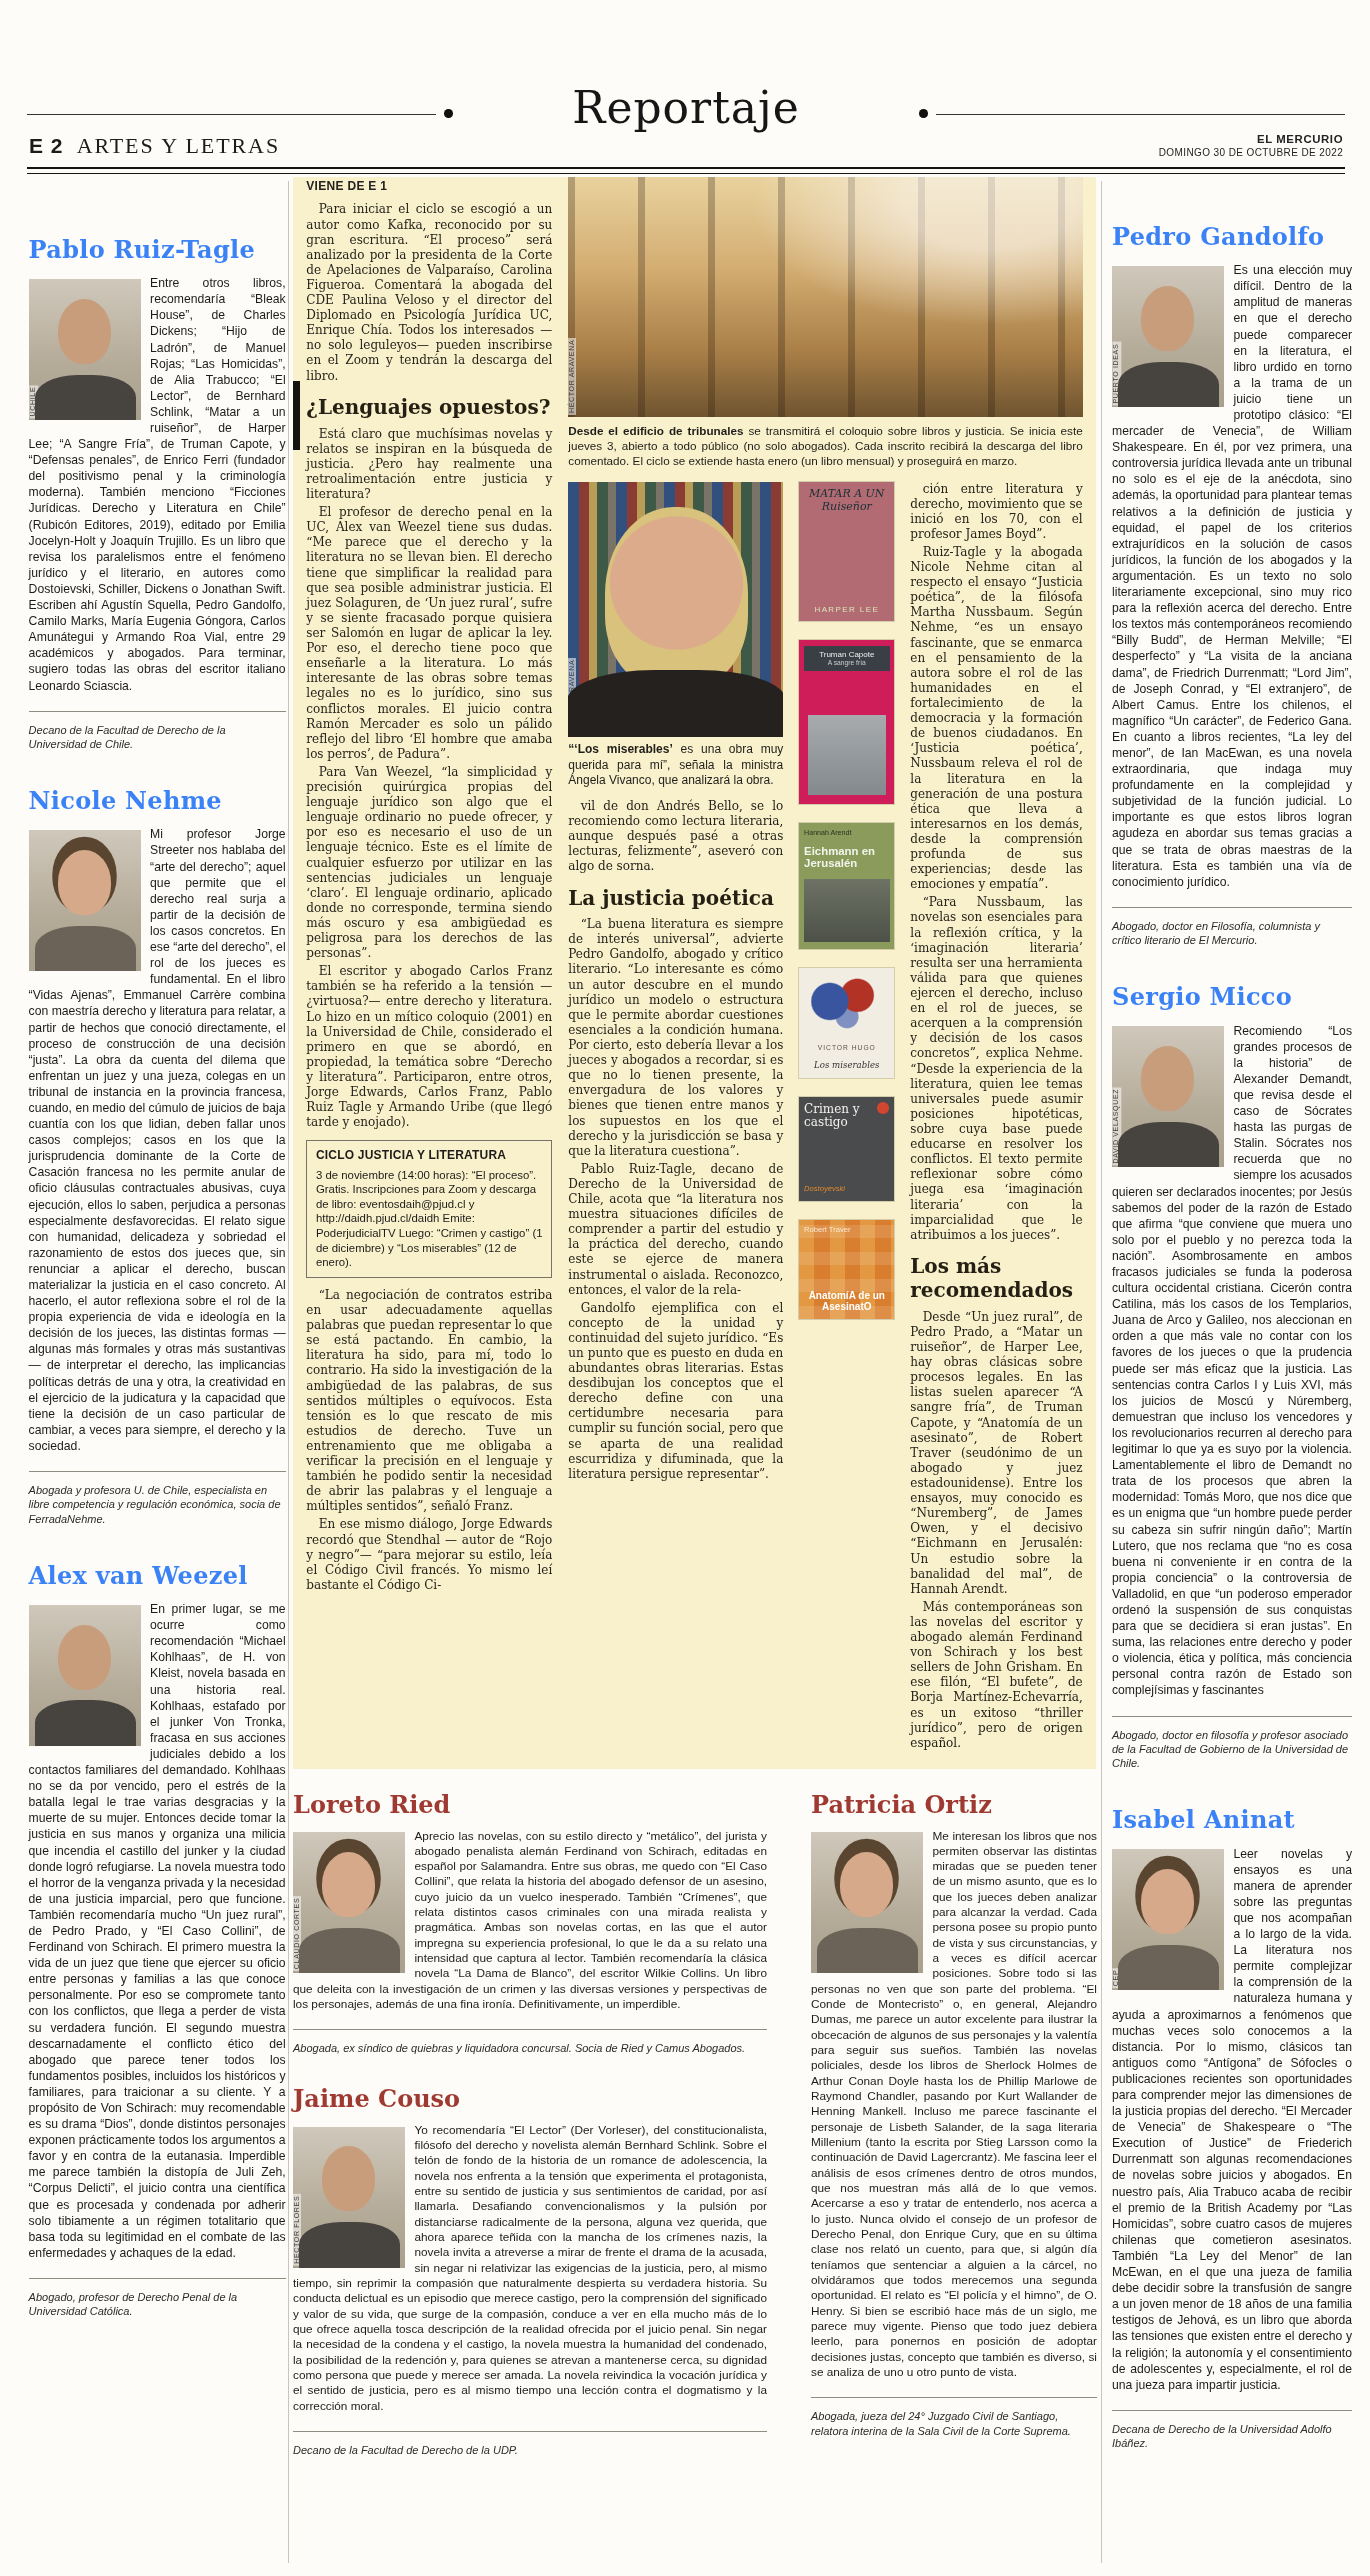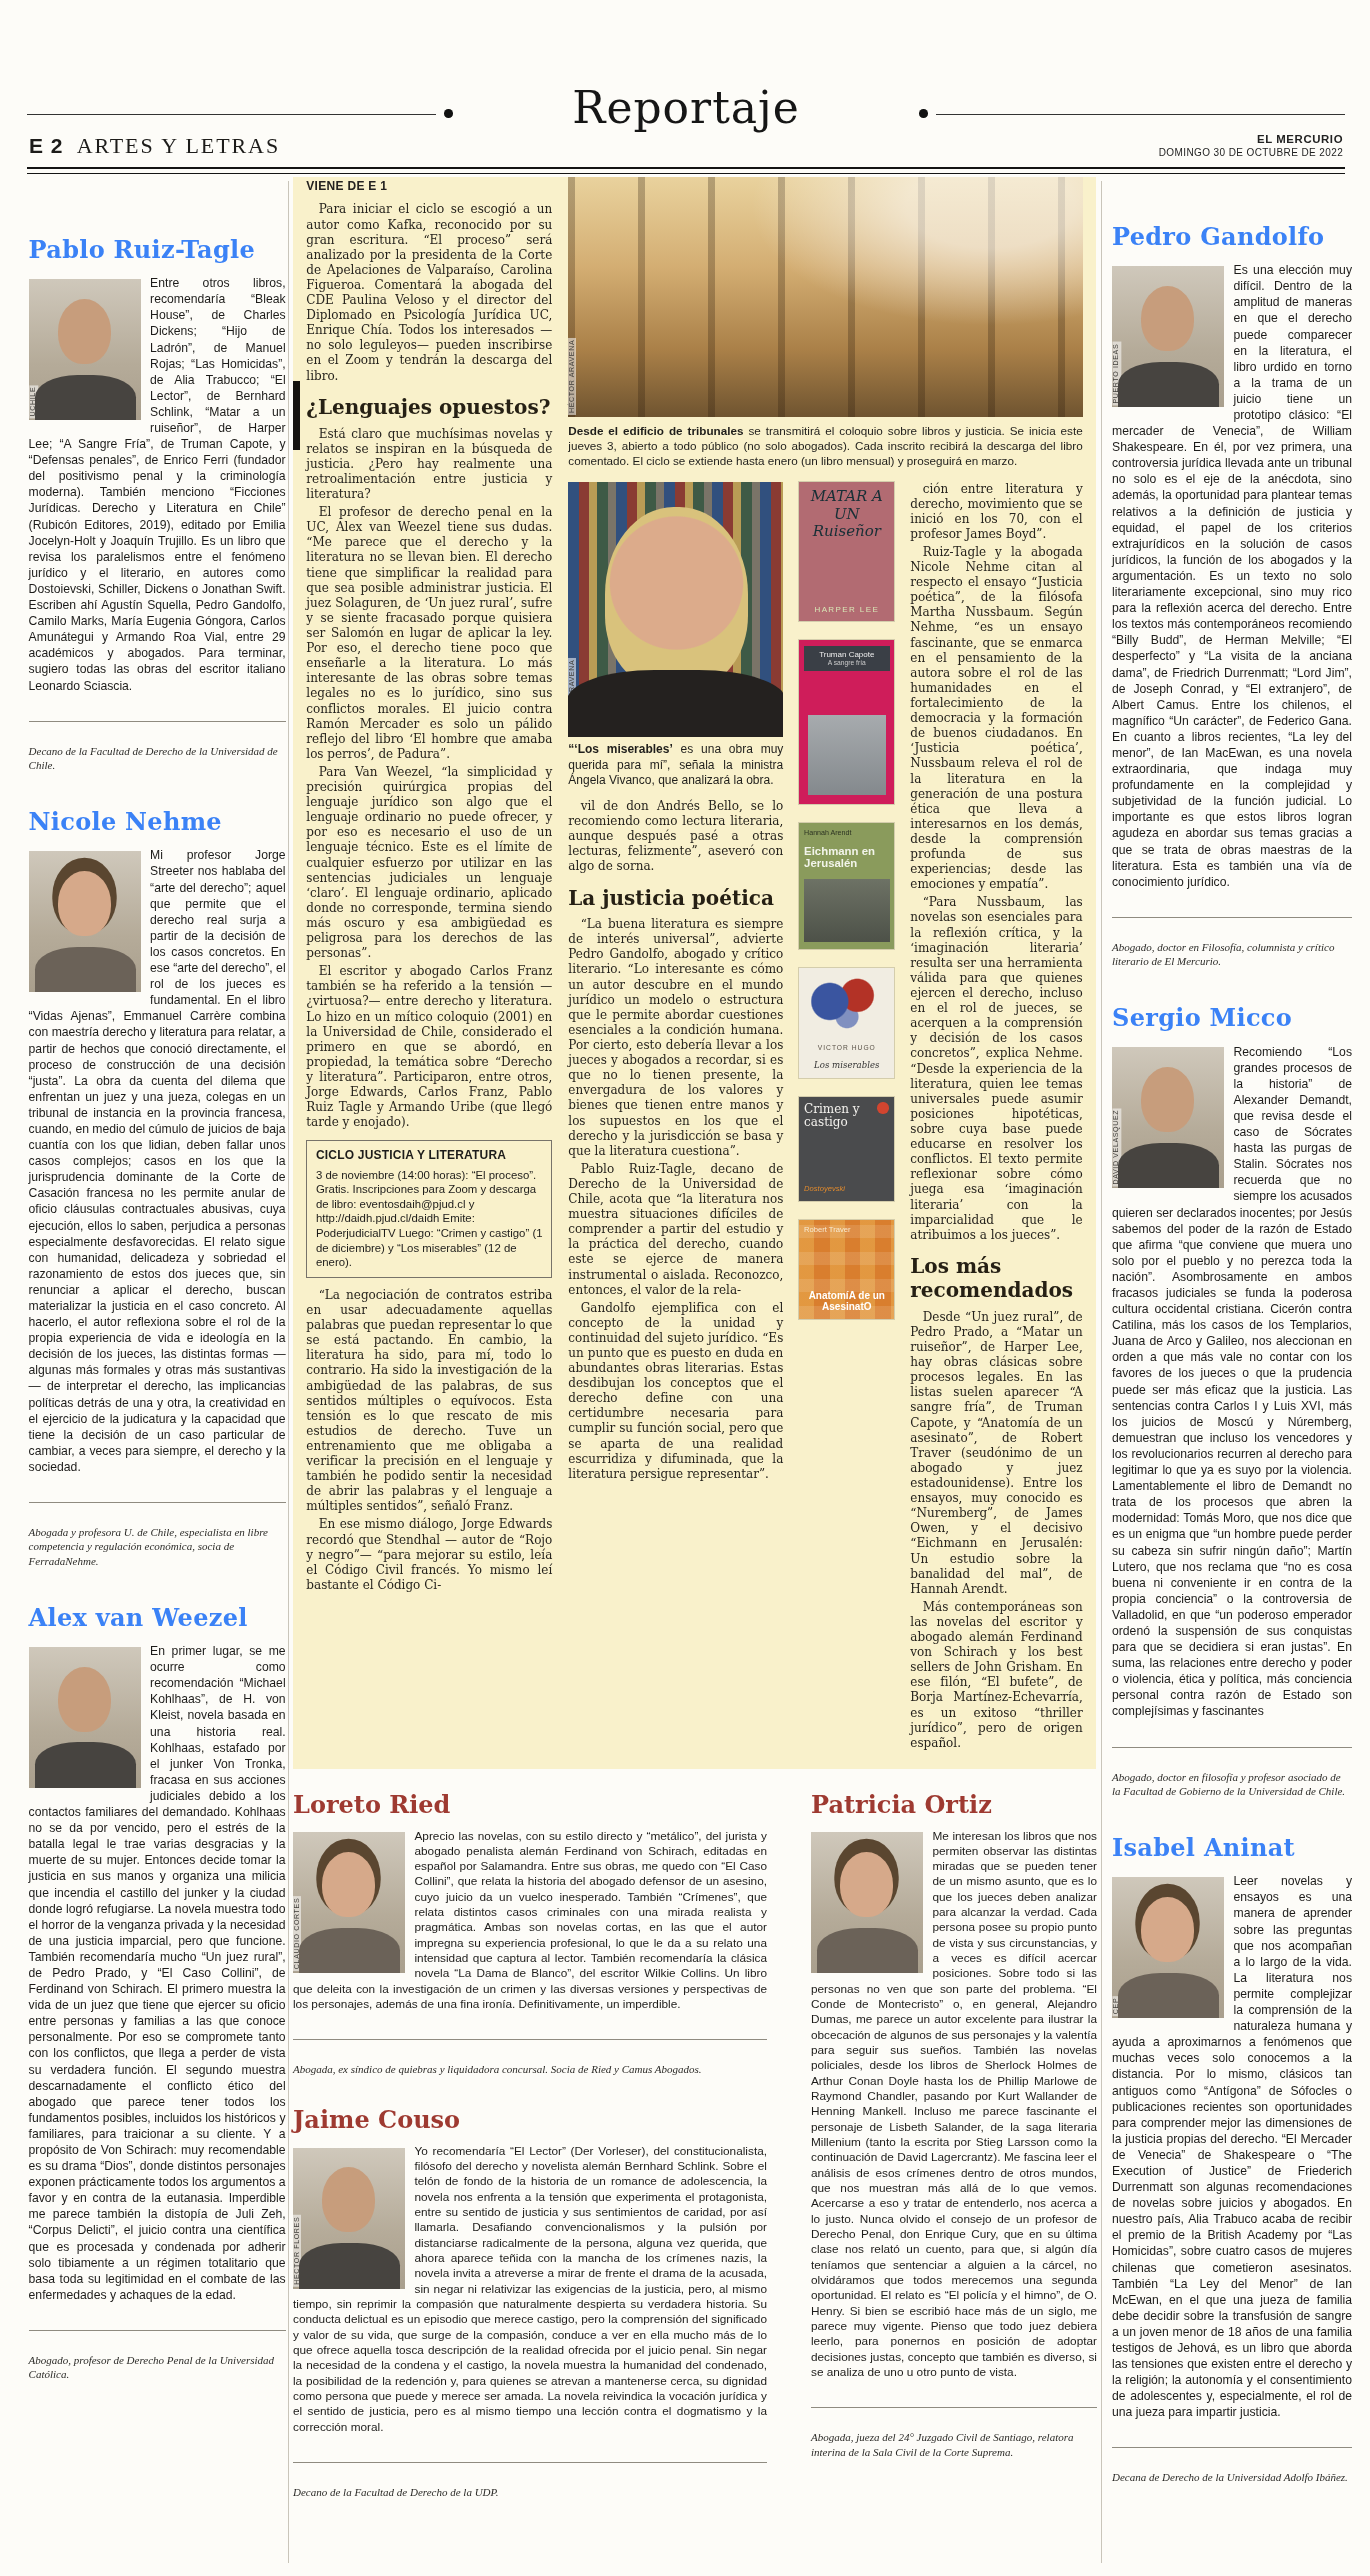--- a/index.html
+++ b/index.html
@@ -23,22 +23,22 @@
   
   .v-rule{position:absolute;top:181px;bottom:13.3px;width:1px;background:#c9c5ba;}
   
   .side-col{position:absolute;font-size:12.2px;line-height:1.32;}
   #left-col{left:28.6px;top:234px;width:257px;}
   #right-col{left:1112px;top:221px;width:240px;}
   .profile{margin-bottom:34px;}
   .profile h2{font-family:"DejaVu Serif",serif;font-size:24px;font-weight:700;color:#3b82f6;
               margin:0 0 9.5px;letter-spacing:0.3px;}
   .profile p{margin:0;text-align:justify;hyphens:auto;}
-  .byline{border-top:1px solid #8f8b80;margin-top:27px;padding-top:22px;font-style:italic;
-          font-size:11px;color:#2c2b28;line-height:1.3;text-align:left;font-family:Liberation Serif, serif;}
+  .byline{border-top:1px solid #8f8b80;margin-top:17px;padding-top:11px;font-style:italic;
+          font-size:11px;color:#2c2b28;line-height:1.3;text-align:left;}
   
   .portrait{position:relative;width:112px;height:141px;float:left;margin:3.8px 9.5px 2.9px 0;
             background:linear-gradient(180deg,#cfc8bb 0%,#b5ab99 60%,#a99f8d 100%);overflow:hidden;}
   .portrait::before{content:"";position:absolute;left:50%;top:14%;width:53px;height:65px;margin-left:-27px;
             border-radius:50% 50% 46% 46%;background:#c79d7c;}
   .portrait::after{content:"";position:absolute;left:50%;bottom:-7.6px;width:101px;height:53px;margin-left:-50px;
             border-radius:42% 42% 0 0;background:#474440;}
   .portrait.f::before{background:#d6a98a;box-shadow:0 -7.6px 0 5.7px #5a4630;}
   .portrait.f::after{background:#6b6258;}
   .credit{position:absolute;left:0;bottom:1.9px;writing-mode:vertical-rl;transform:rotate(180deg);
@@ -79,21 +79,21 @@
      border-radius:48% 48% 40% 40%;background:radial-gradient(circle at 50% 42%,#dcab8b 0 52%,#d9c27c 53% 100%);}
   .photo-vivanco::after{content:"";position:absolute;left:50%;bottom:-9.5px;width:219px;height:76px;margin-left:-109px;
      border-radius:40% 40% 0 0;background:#24211f;}
   .viv-cap{font-size:12px;line-height:1.3;margin:3.8px 0 9.5px;text-align:justify;color:#1f1e1b;}
   .viv-cap b{font-weight:bold;}
   
   .cover{position:relative;width:95px;margin:0 0 19px;box-shadow:0 0 0 1px rgba(0,0,0,0.15);
          display:flex;flex-direction:column;justify-content:space-between;box-sizing:border-box;padding:6.7px 4.8px;}
   .cover .l1{font-size:8.6px;line-height:1.15;} .cover .l2{font-size:7.6px;line-height:1.15;}
   .cv-ruisenor{height:139px;background:#b26b72;}
-  .cv-ruisenor .l1{font-family:"DejaVu Serif",serif;font-style:italic;color:#172f36;font-size:15px;text-align:center;}
+  .cv-ruisenor .l1{font-family:"DejaVu Serif",serif;font-style:italic;color:#172f36;font-size:11px;text-align:center;}
   .cv-ruisenor .l2{color:#d8e7b6;text-align:center;letter-spacing:1.4px;font-size:8px;}
   .cv-sangre{height:164px;background:#cf1d5a;}
   .cv-sangre .band{background:#3a3f46;color:#eee;text-align:center;padding:3.8px 1.9px;}
   .cv-sangre .band .l1{font-size:8px;} .cv-sangre .band .l2{color:#ccc;font-size:6.7px;}
   .cv-sangre .ph{height:80px;background:linear-gradient(#a7abae,#84898d);margin:0 3.8px 1.9px;}
   .cv-eichmann{height:126px;background:#8a9b5c;}
   .cv-eichmann .l1{color:#2c3322;font-size:7.1px;}
   .cv-eichmann .l2{color:#f2f4ea;font-size:11.4px;font-weight:bold;line-height:1.05;}
   .cv-eichmann .ph{height:63px;background:linear-gradient(#6d7265,#4d5148);}
   .cv-miserables{height:110px;background:#f1ede2;}

